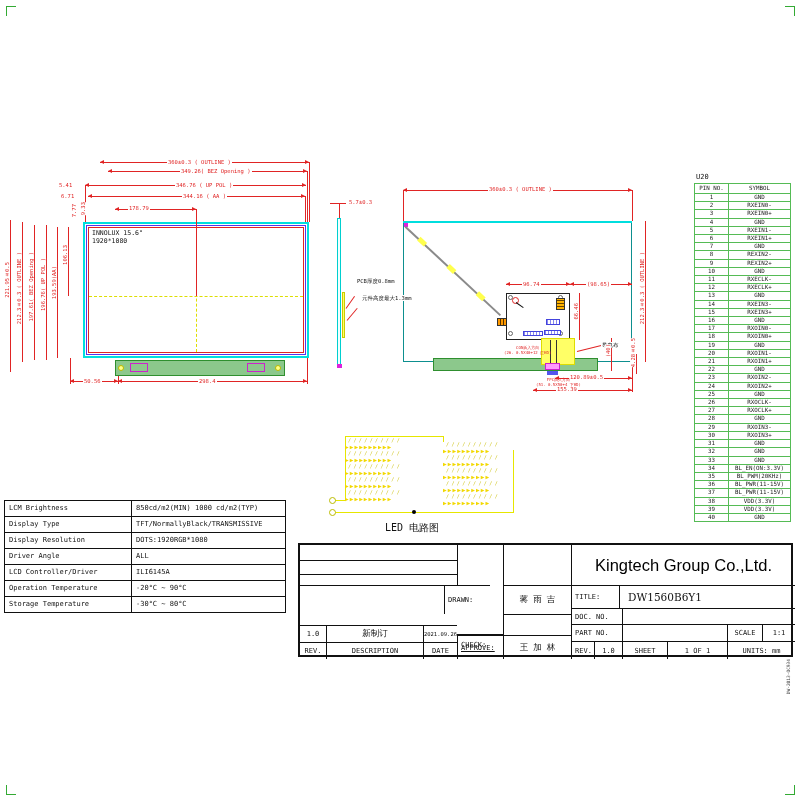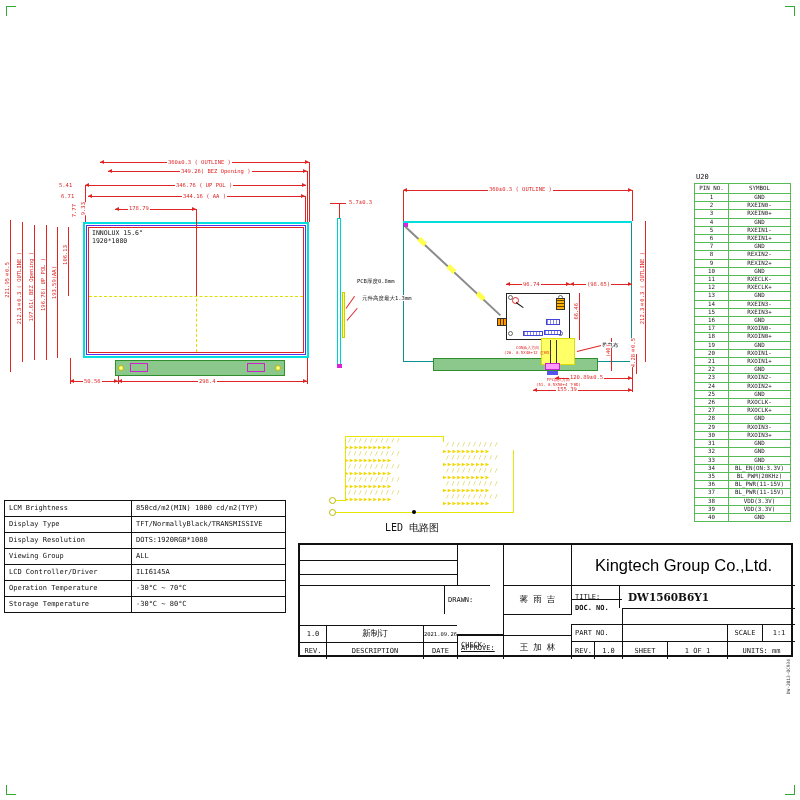--- a/index.html
+++ b/index.html
@@ -43,21 +43,21 @@
   .led-tri{font-size:6px;letter-spacing:1.1px;color:#f2d800;line-height:7px;white-space:nowrap;}
   .yln{position:absolute;background:#e6e600;}
   
   .tb{position:absolute;left:298px;top:543px;width:495px;height:114px;box-sizing:border-box;
       border:2px solid #111;font-size:7px;}
   .cell{position:absolute;box-sizing:border-box;border-left:1px solid #111;border-top:1px solid #111;
         display:flex;align-items:center;padding:0 3px;overflow:hidden;white-space:nowrap;}
   .cell.nb{border-left:none;} .cell.nt{border-top:none;}
   .cell.ctr{justify-content:center;padding:0;}
   .company{font-family:"Liberation Sans",sans-serif;font-size:16.5px;color:#000;}
-  .titleval{font-family:"DejaVu Serif",serif;font-weight:bold;font-size:10.5px;}
+  .titleval{font-family:"DejaVu Serif",serif;font-weight:normal;font-size:10.5px;}
   .cn{font-size:8.5px;}
   .tiny-note{position:absolute;color:#e02424;font-size:4px;line-height:1.2;white-space:nowrap;z-index:6;}
   .corner{position:absolute;width:9px;height:9px;border-left:1.5px solid #33aa33;border-top:1.5px solid #33aa33;}
   .screw{position:absolute;width:5px;height:5px;border:1px solid #666;border-radius:50%;box-sizing:border-box;}
   .bluebar{position:absolute;box-sizing:border-box;border:1px solid #4444dd;
            background:repeating-linear-gradient(90deg,#8888ee 0 1px,#fff 1px 3px);}
 </style>
 </head>
 <body>
 
@@ -423,30 +423,30 @@
         </tr>
         <tr>
           <td>Display Type</td>
           <td>TFT/NormallyBlack/TRANSMISSIVE</td>
         </tr>
         <tr>
           <td>Display Resolution</td>
           <td>DOTS:1920RGB*1080</td>
         </tr>
         <tr>
-          <td>Viewing Group</td>
+          <td>Driver Angle</td>
           <td>ALL</td>
         </tr>
         <tr>
           <td>LCD Controller/Driver</td>
           <td>ILI6145A</td>
         </tr>
         <tr>
           <td>Operation Temperature</td>
-          <td>-30°C ~ 70°C</td>
+          <td>-20°C ~ 90°C</td>
         </tr>
         <tr>
           <td>Storage Temperature</td>
           <td>-30°C ~ 80°C</td>
         </tr>
       </tbody>
   </table>
 
   <div class="tb">
 
@@ -465,21 +465,21 @@
     <div class="cell" style="left:144px;top:40px;width:46px;height:29px;">DRAWN:</div>
     <div class="cell ctr cn" style="left:203px;top:40px;width:68px;height:29px;">蒋 雨 吉</div>
     <div class="cell" style="left:157px;top:69px;width:46px;height:21px;margin-top:20px;">CHECK:</div>
     <div class="cell ctr cn" style="left:203px;top:69px;width:68px;height:21px;"></div>
     <div class="cell" style="left:157px;top:90px;width:46px;height:24px;text-decoration:underline;">APPROVE:</div>
     <div class="cell ctr cn" style="left:203px;top:90px;width:68px;height:24px;">王 加 林</div>
 
     <div class="cell nt ctr company" style="left:271px;top:0;width:224px;height:40px;">Kingtech Group Co.,Ltd.</div>
     <div class="cell" style="left:271px;top:40px;width:48px;height:23px;">TITLE:</div>
     <div class="cell titleval" style="left:319px;top:40px;width:176px;height:23px;padding-left:8px;">DW1560B6Y1</div>
-    <div class="cell" style="left:271px;top:54px;width:51px;height:16px;font-weight:bold;">DOC. NO.</div>
+    <div class="cell" style="left:271px;top:63px;width:51px;height:16px;">DOC. NO.</div>
     <div class="cell" style="left:322px;top:63px;width:173px;height:16px;"></div>
     <div class="cell" style="left:271px;top:79px;width:51px;height:17px;">PART NO.</div>
     <div class="cell" style="left:322px;top:79px;width:105px;height:17px;"></div>
     <div class="cell ctr" style="left:427px;top:79px;width:35px;height:17px;">SCALE</div>
     <div class="cell ctr" style="left:462px;top:79px;width:33px;height:17px;">1:1</div>
     <div class="cell" style="left:271px;top:96px;width:23px;height:18px;">REV.</div>
     <div class="cell ctr" style="left:294px;top:96px;width:28px;height:18px;">1.0</div>
     <div class="cell ctr" style="left:322px;top:96px;width:45px;height:18px;">SHEET</div>
     <div class="cell ctr" style="left:367px;top:96px;width:60px;height:18px;">1 OF 1</div>
     <div class="cell ctr" style="left:427px;top:96px;width:68px;height:18px;">UNITS: mm</div>

